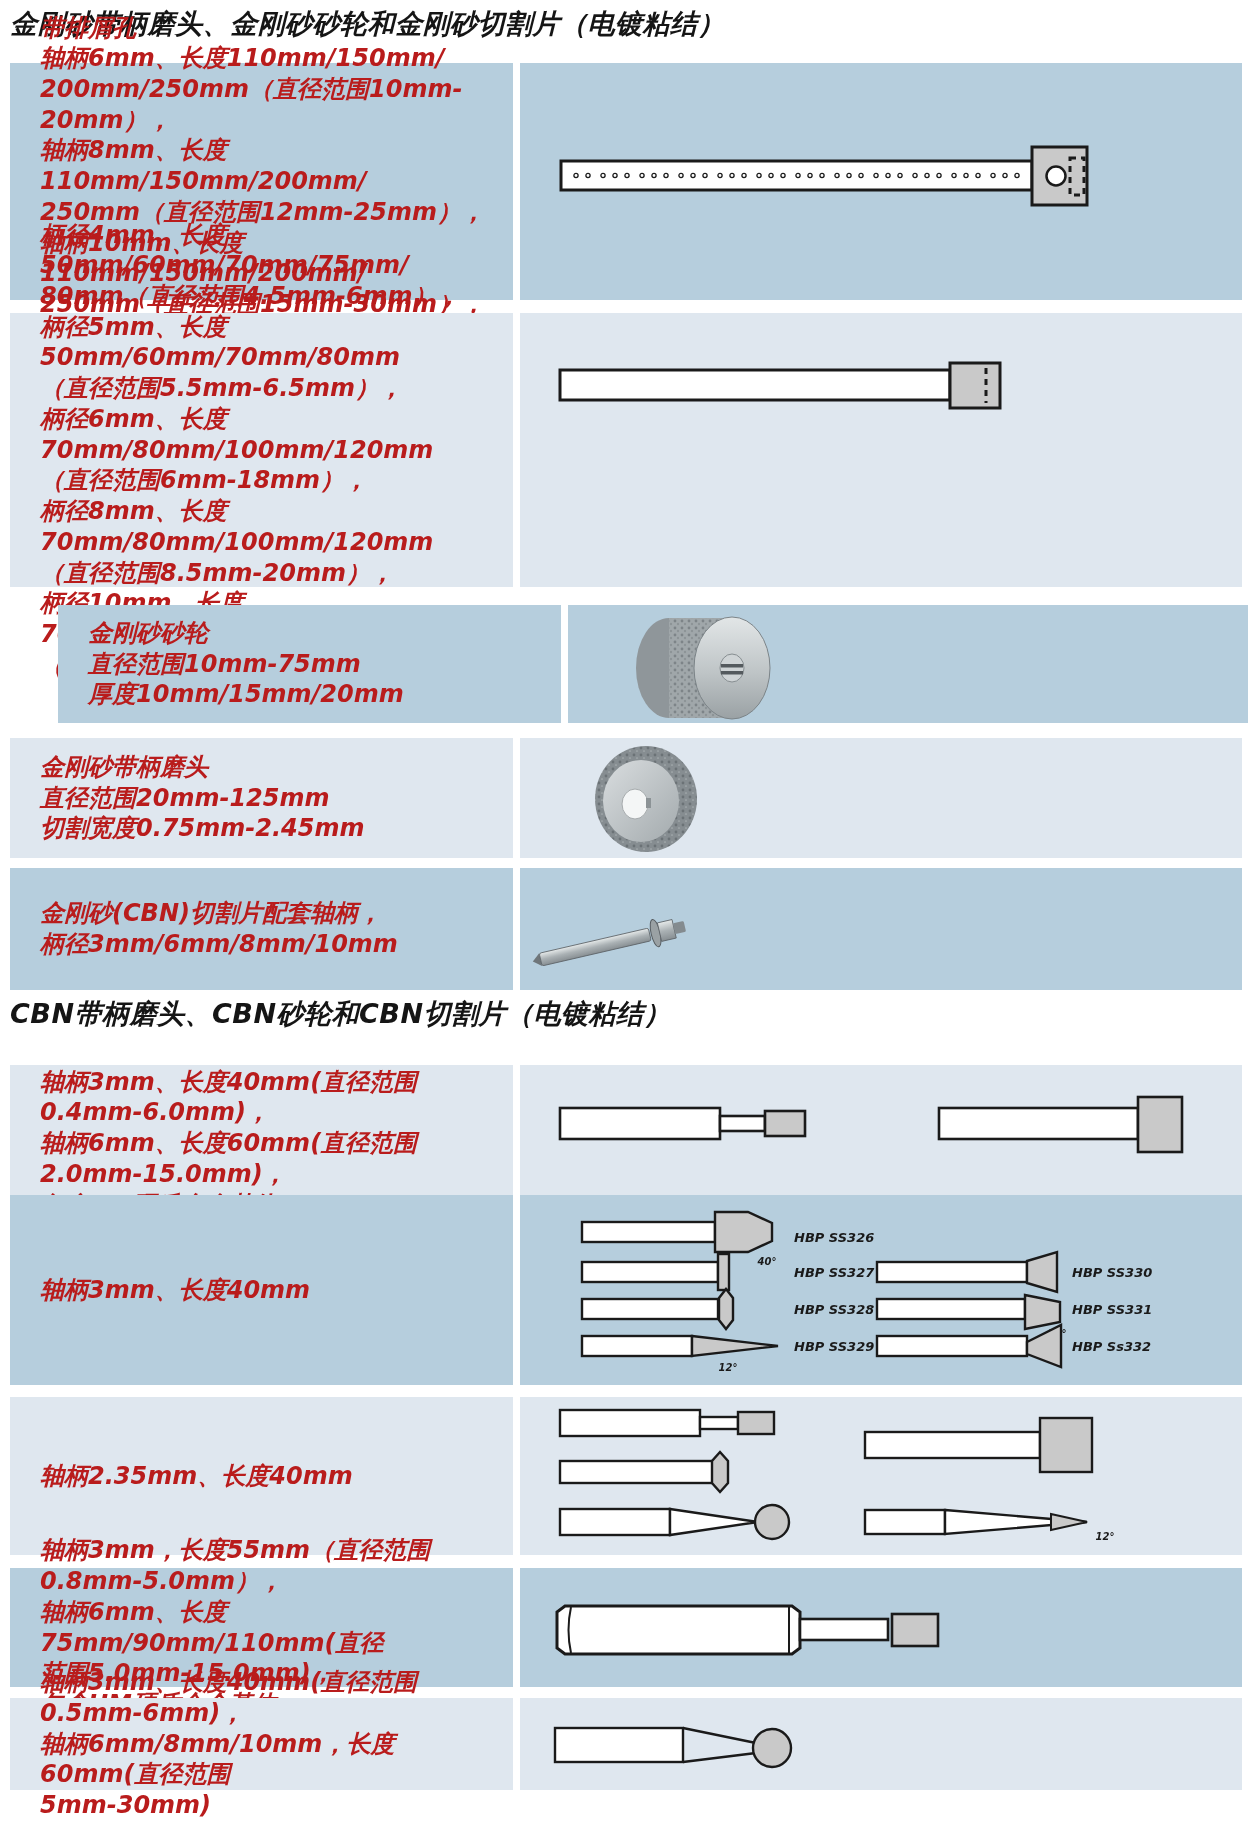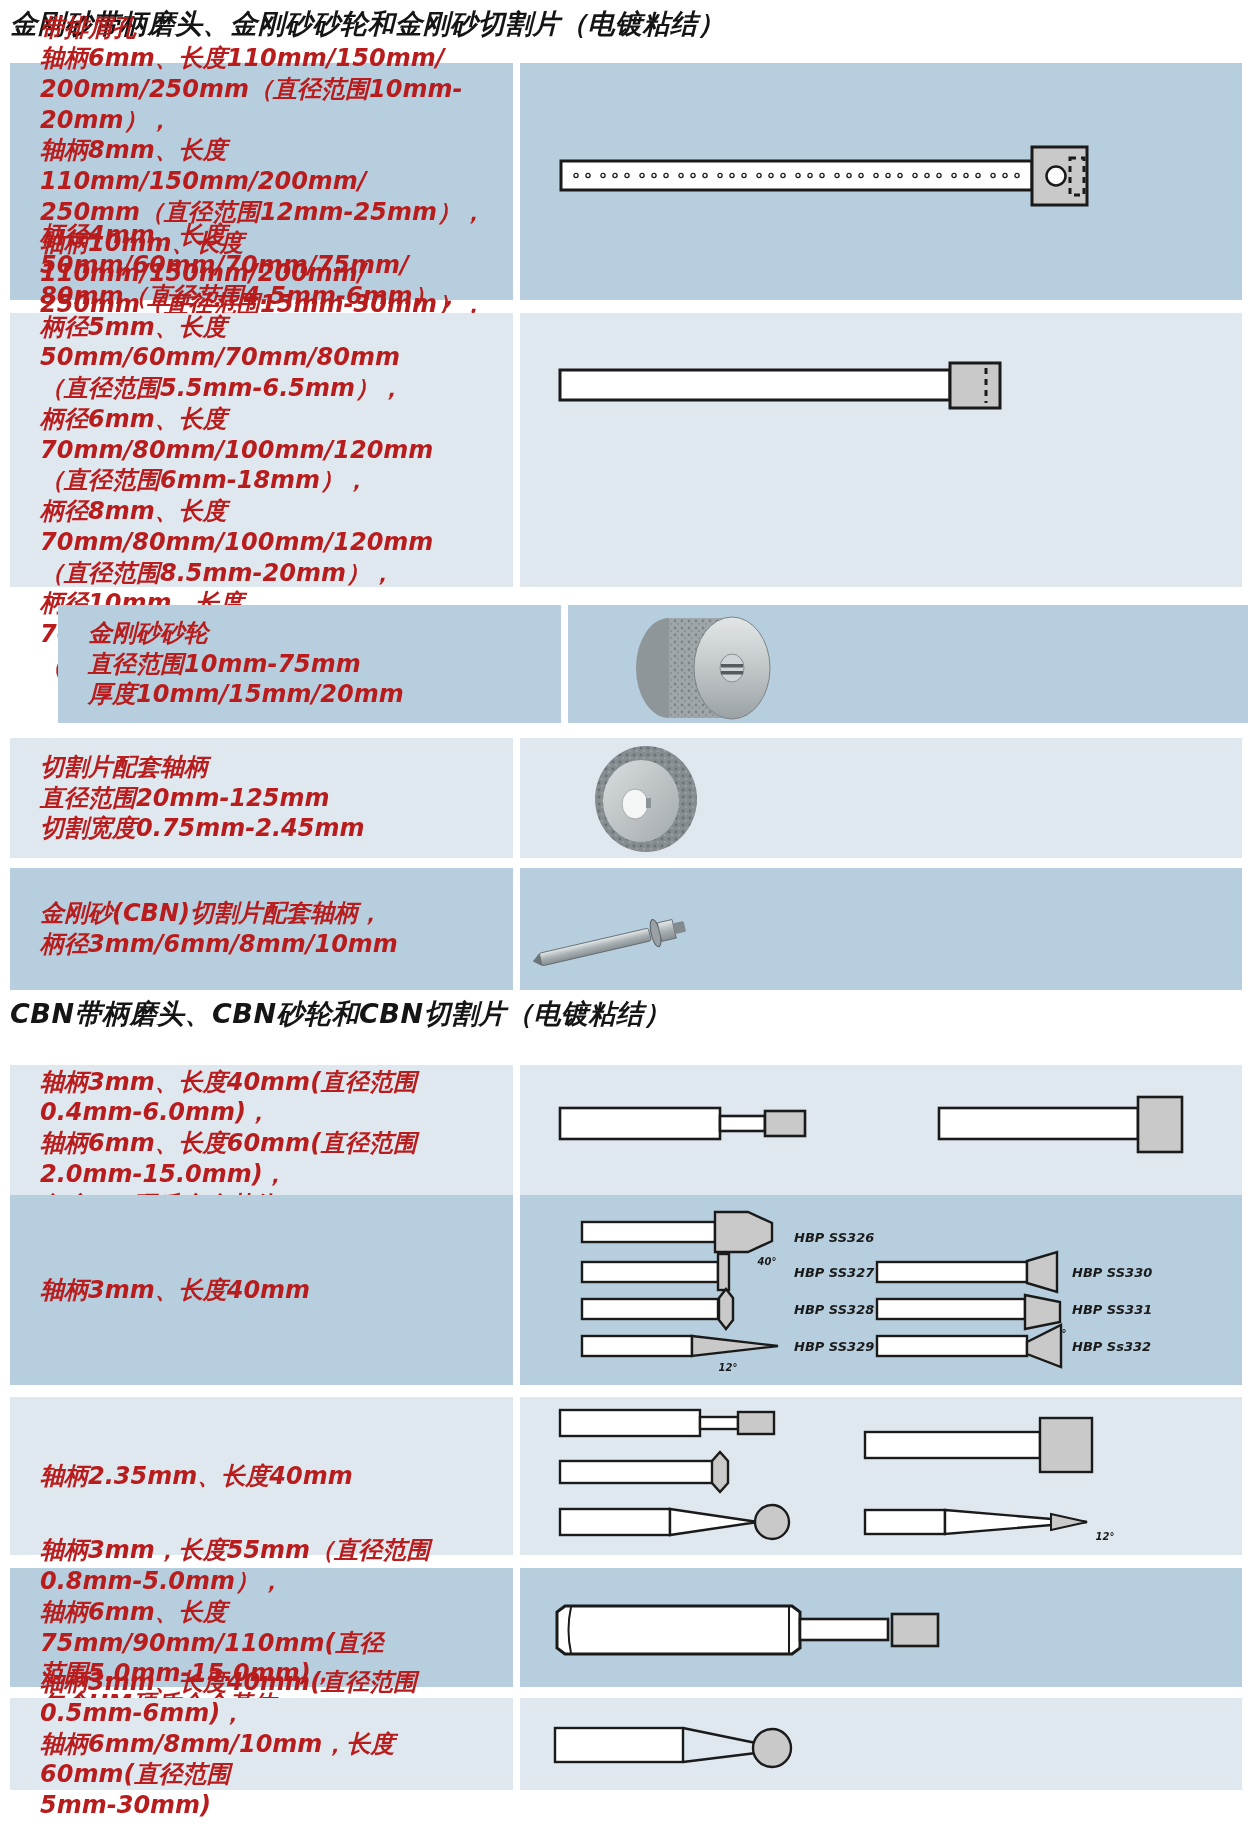--- a/index.html
+++ b/index.html
@@ -103,21 +103,21 @@
         <ellipse cx="164" cy="63" rx="38" ry="51" fill="url(#gFace)" stroke="#7c8488" stroke-width="1"></ellipse>
         <ellipse cx="164" cy="63" rx="12" ry="14" fill="#cfd4d6" stroke="#878e91" stroke-width="1"></ellipse>
         <rect x="153" y="59" width="22" height="3.5" fill="#545a5e"></rect>
         <rect x="153" y="66" width="22" height="3.5" fill="#545a5e"></rect>
       </svg>
     </div>
   </section>
 
   <section class="row" style="top:738px;height:120px;">
     <div class="lp tone-light">
-      <p class="spec">切割片配套轴柄
+      <p class="spec">金刚砂带柄磨头
 直径范围20mm-125mm
 切割宽度0.75mm-2.45mm</p>
     </div>
     <div class="rp tone-light">
       <svg width="722" height="120" viewBox="0 0 722 120">
         <defs>
           <linearGradient id="gFace2" x1="0" y1="0" x2="1" y2="1">
             <stop offset="0" stop-color="#d9dddf"></stop>
               <stop offset="1" stop-color="#a3aaad"></stop>
           </linearGradient>

